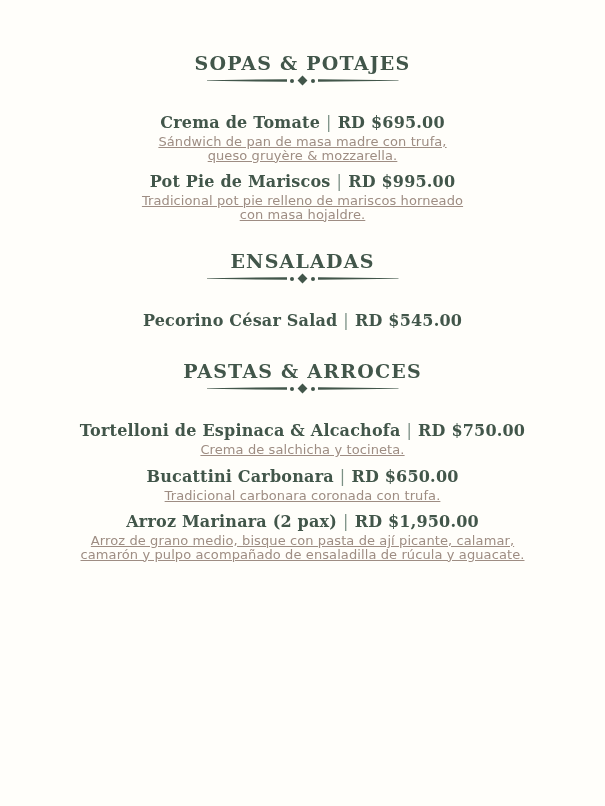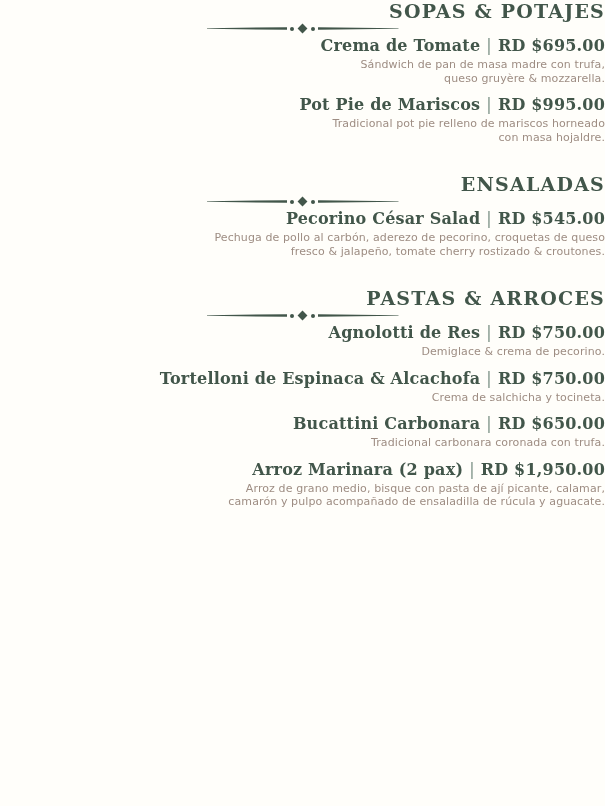--- a/index.html
+++ b/index.html
@@ -13,21 +13,22 @@
   body {
     width: 605px;
     height: 806px;
     margin: 0 auto;
     overflow: hidden;
     font-family: "DejaVu Sans", sans-serif;
   }
   .menu {
     width: 100%;
     height: 100%;
-    text-align: right;
+    padding-top: 52px;
+    text-align: center;
   }
   .menu-section { margin-bottom: 29px; }
   .section-title {
     font-family: "DejaVu Serif", serif;
     font-weight: 700;
     font-size: 19px;
     line-height: 22px;
     letter-spacing: 1.2px;
     color: var(--green);
   }
@@ -53,41 +54,42 @@
     margin: 0 3px;
     flex: none;
   }
   .d-diamond {
     width: 7px; height: 7px;
     background: var(--green);
     transform: rotate(45deg);
     margin: 0 2px;
     flex: none;
   }
-  .items { margin-top: 2px; }
+  .items { margin-top: 27px; }
   .menu-item { margin-bottom: 9px; }
   .item-title {
     font-family: "DejaVu Serif", serif;
     font-weight: 700;
     font-size: 16px;
     line-height: 21px;
     letter-spacing: 0.2px;
     color: var(--green);
   }
   .sep {
     font-weight: 400;
     color: var(--green-light);
     padding: 0 6px;
   }
   .item-desc {
-    font-size: 11px;
+    font-size: 13px;
     line-height: 13.5px;
     letter-spacing: 0.1px;
     color: var(--taupe);
     margin-top: 2px;
+    text-decoration: underline;
   }
 </style>
 </head>
 <body>
 
 <main class="menu">
   <div id="sections-root">
   <section class="menu-section">
     <h2 class="section-title">SOPAS &amp; POTAJES</h2>
     <div class="divider">
@@ -115,41 +117,36 @@
     <div class="divider">
       <span class="d-line left"></span>
       <span class="d-dot"></span>
       <span class="d-diamond"></span>
       <span class="d-dot"></span>
       <span class="d-line right"></span>
     </div>
     <div class="items">
   <article class="menu-item">
     <h3 class="item-title"><span class="item-name">Pecorino César Salad</span><span class="sep">|</span><span class="item-price">RD $545.00</span></h3>
-    <p class="item-desc">Pechuga de pollo al carbón, aderezo de pecorino, croquetas de queso<br>fresco &amp; jalapeño, tomate cherry rostizado &amp; croutones.</p>
   </article>
 
 
 </div>
   </section>
 
   <section class="menu-section">
     <h2 class="section-title">PASTAS &amp; ARROCES</h2>
     <div class="divider">
       <span class="d-line left"></span>
       <span class="d-dot"></span>
       <span class="d-diamond"></span>
       <span class="d-dot"></span>
       <span class="d-line right"></span>
     </div>
     <div class="items">
-  <article class="menu-item">
-    <h3 class="item-title"><span class="item-name">Agnolotti de Res</span><span class="sep">|</span><span class="item-price">RD $750.00</span></h3>
-    <p class="item-desc">Demiglace &amp; crema de pecorino.</p>
-  </article>
 
   <article class="menu-item">
     <h3 class="item-title"><span class="item-name">Tortelloni de Espinaca &amp; Alcachofa</span><span class="sep">|</span><span class="item-price">RD $750.00</span></h3>
     <p class="item-desc">Crema de salchicha y tocineta.</p>
   </article>
 
   <article class="menu-item">
     <h3 class="item-title"><span class="item-name">Bucattini Carbonara</span><span class="sep">|</span><span class="item-price">RD $650.00</span></h3>
     <p class="item-desc">Tradicional carbonara coronada con trufa.</p>
   </article>

